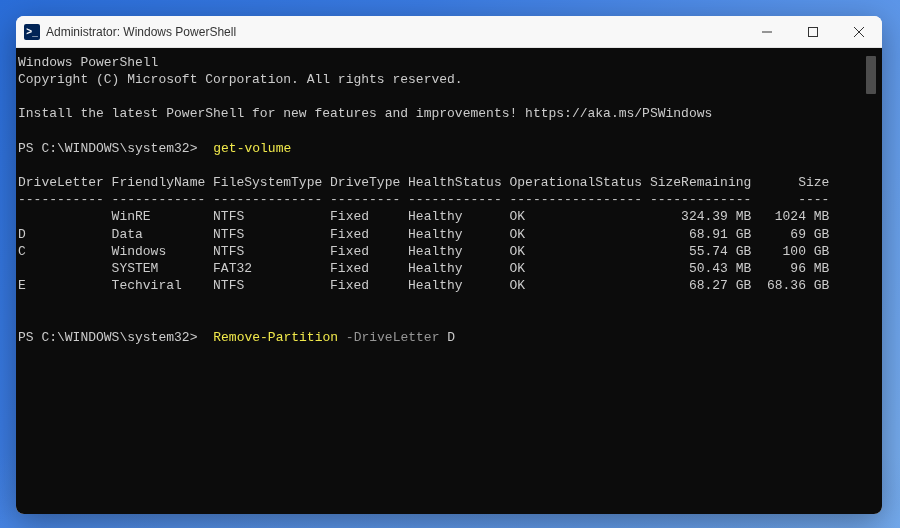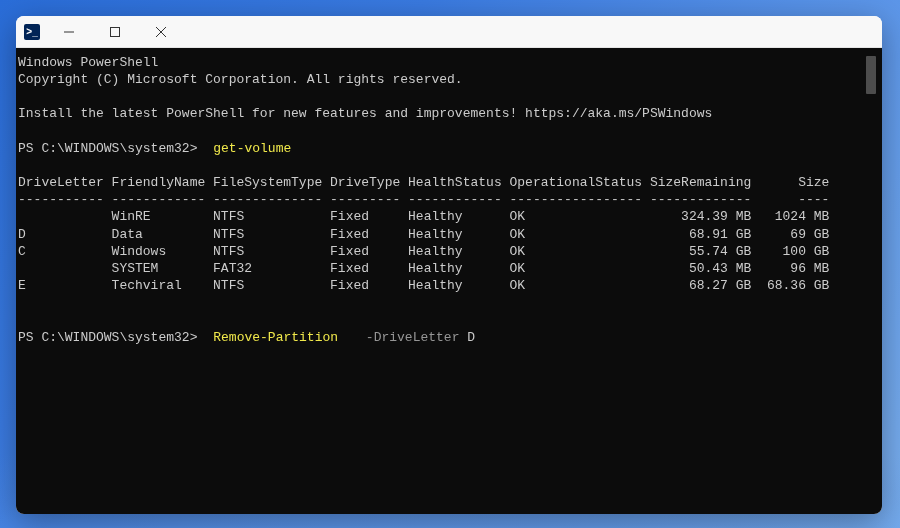--- a/index.html
+++ b/index.html
@@ -90,33 +90,34 @@
     .scroll-thumb {
       position: absolute;
       top: 2px;
       left: 2px;
       right: 2px;
       height: 38px;
       background: #4d4d4d;
       border-radius: 1px;
     }
     .yellow { color: #f1e94b; margin-left: 8px; }
-    .gray { color: #969696; margin-left: 20px; }
+    .gray { color: #969696; }
     .line { display: block; }
   </style>
 </head>
 <body>
 
 <div class="wave"></div>
 
 <div class="window">
   <div class="titlebar">
     <div class="ps-icon">
       <span>&gt;_</span>
     </div>
+    <div class="title-text">Administrator: Windows PowerShell</div>
     <div class="win-controls">
       <div class="win-btn">
         <svg width="10" height="10" viewBox="0 0 10 10">
             <path d="M0 5 H10" stroke="#333" stroke-width="1"></path>
           </svg>
       </div>
       <div class="win-btn">
         <svg width="10" height="10" viewBox="0 0 10 10">
             <rect x="0.5" y="0.5" width="9" height="9" fill="none" stroke="#333" stroke-width="1"></rect>
           </svg>

